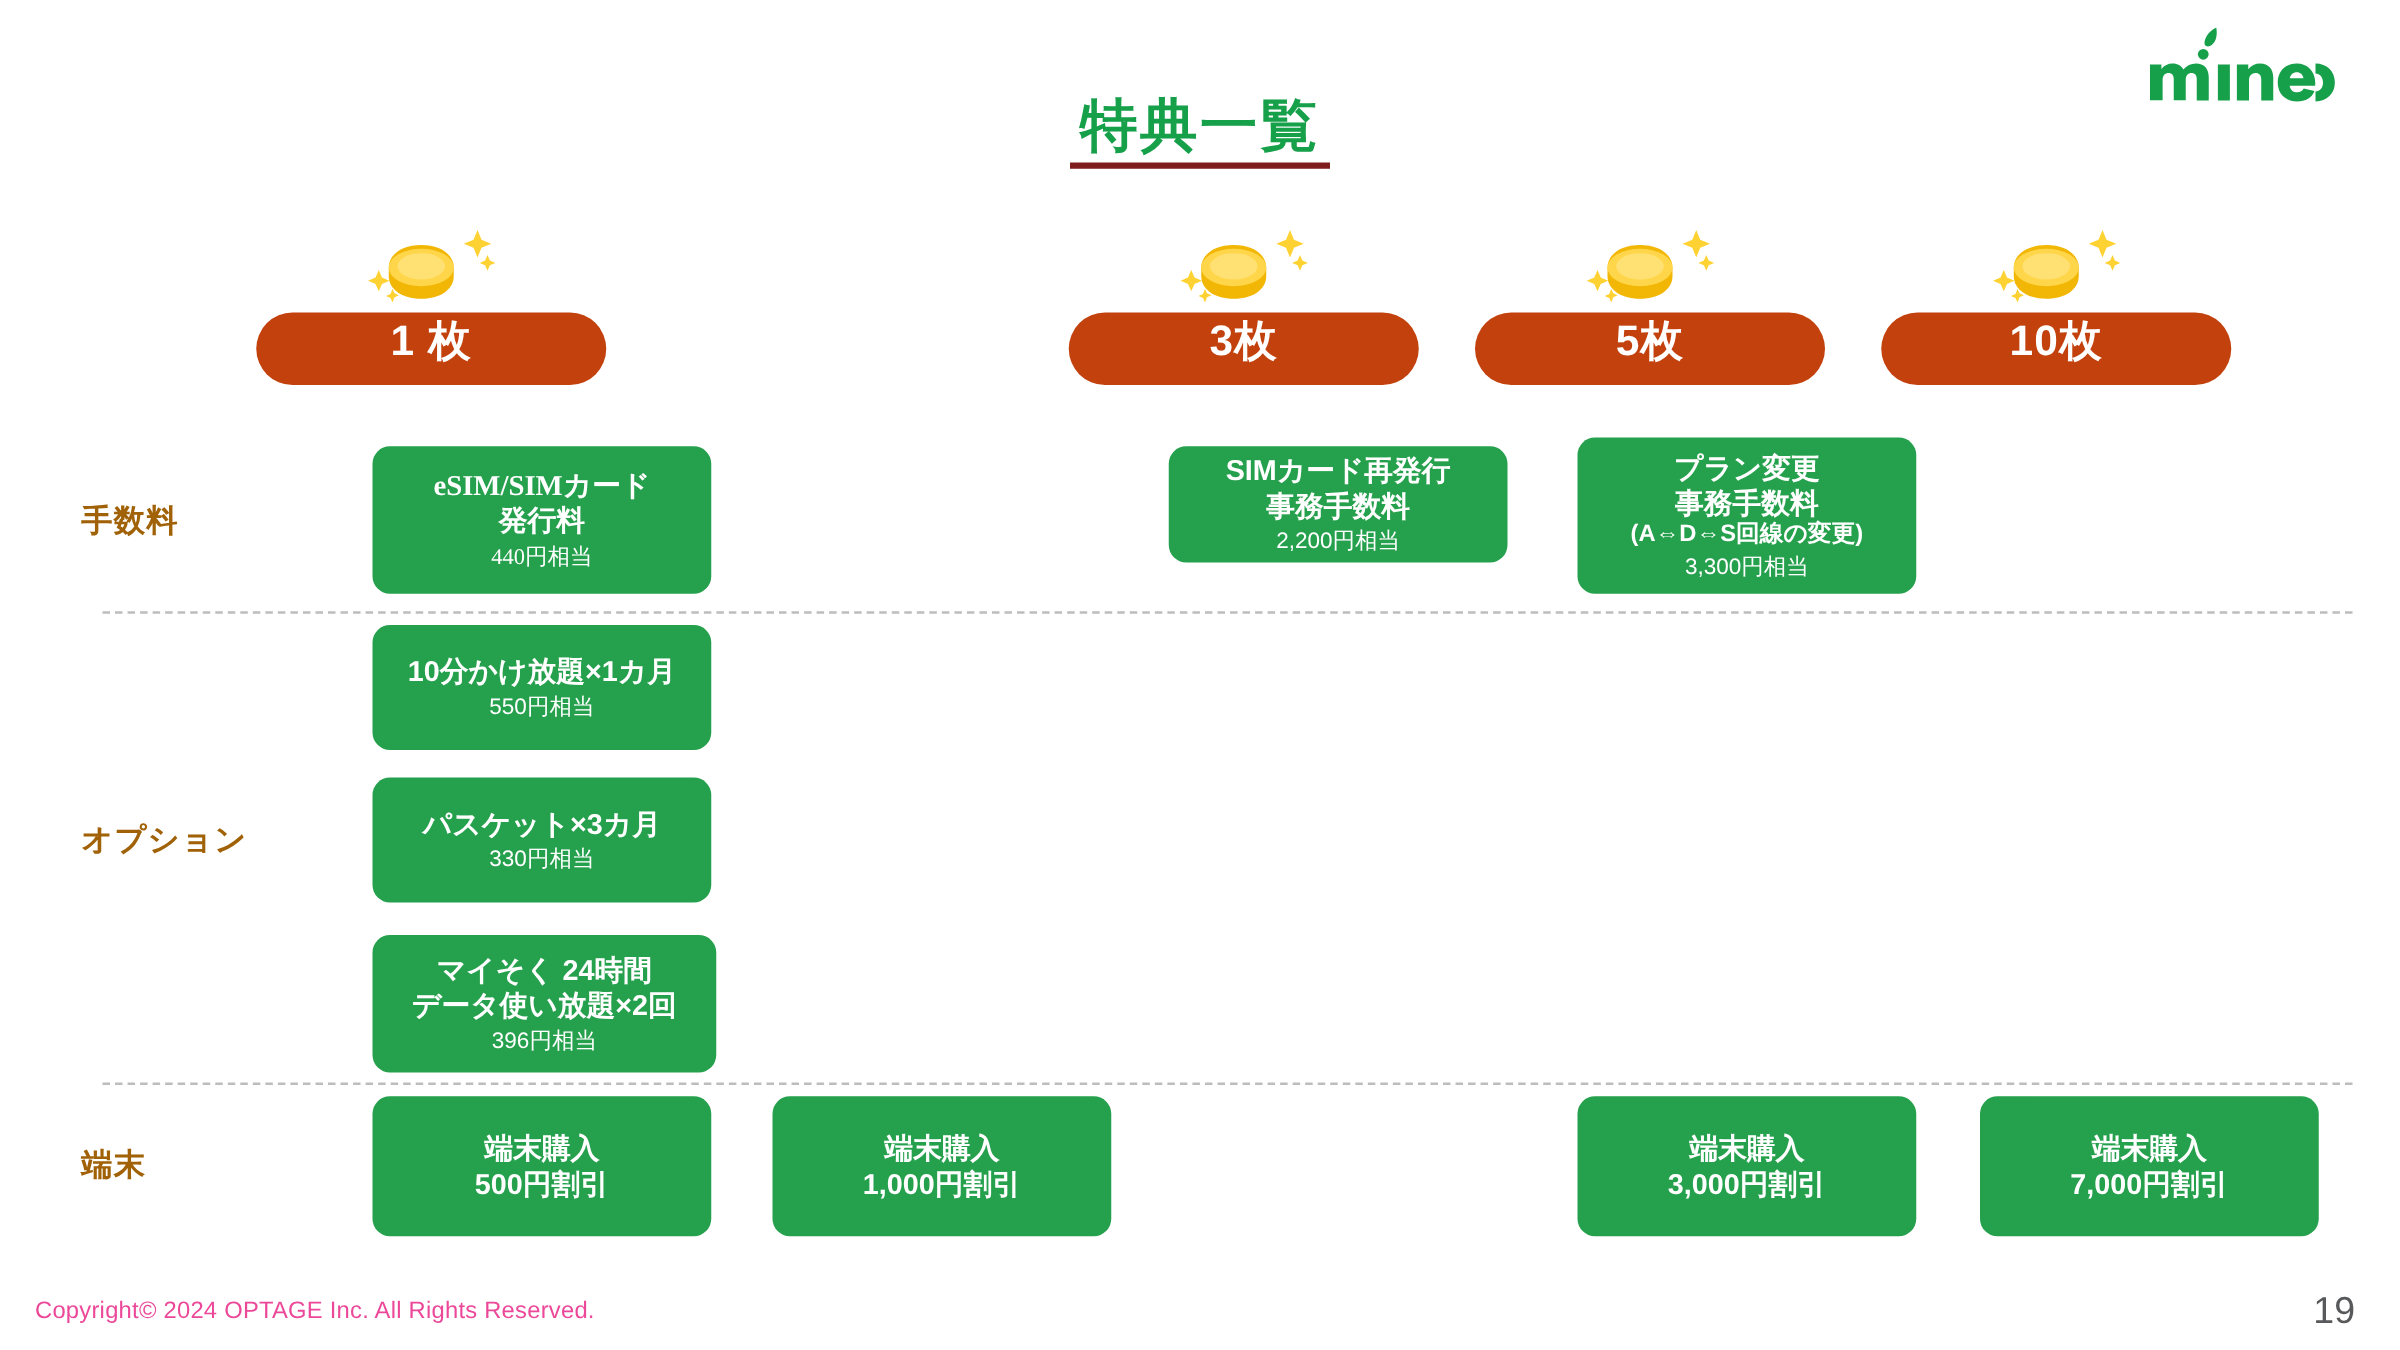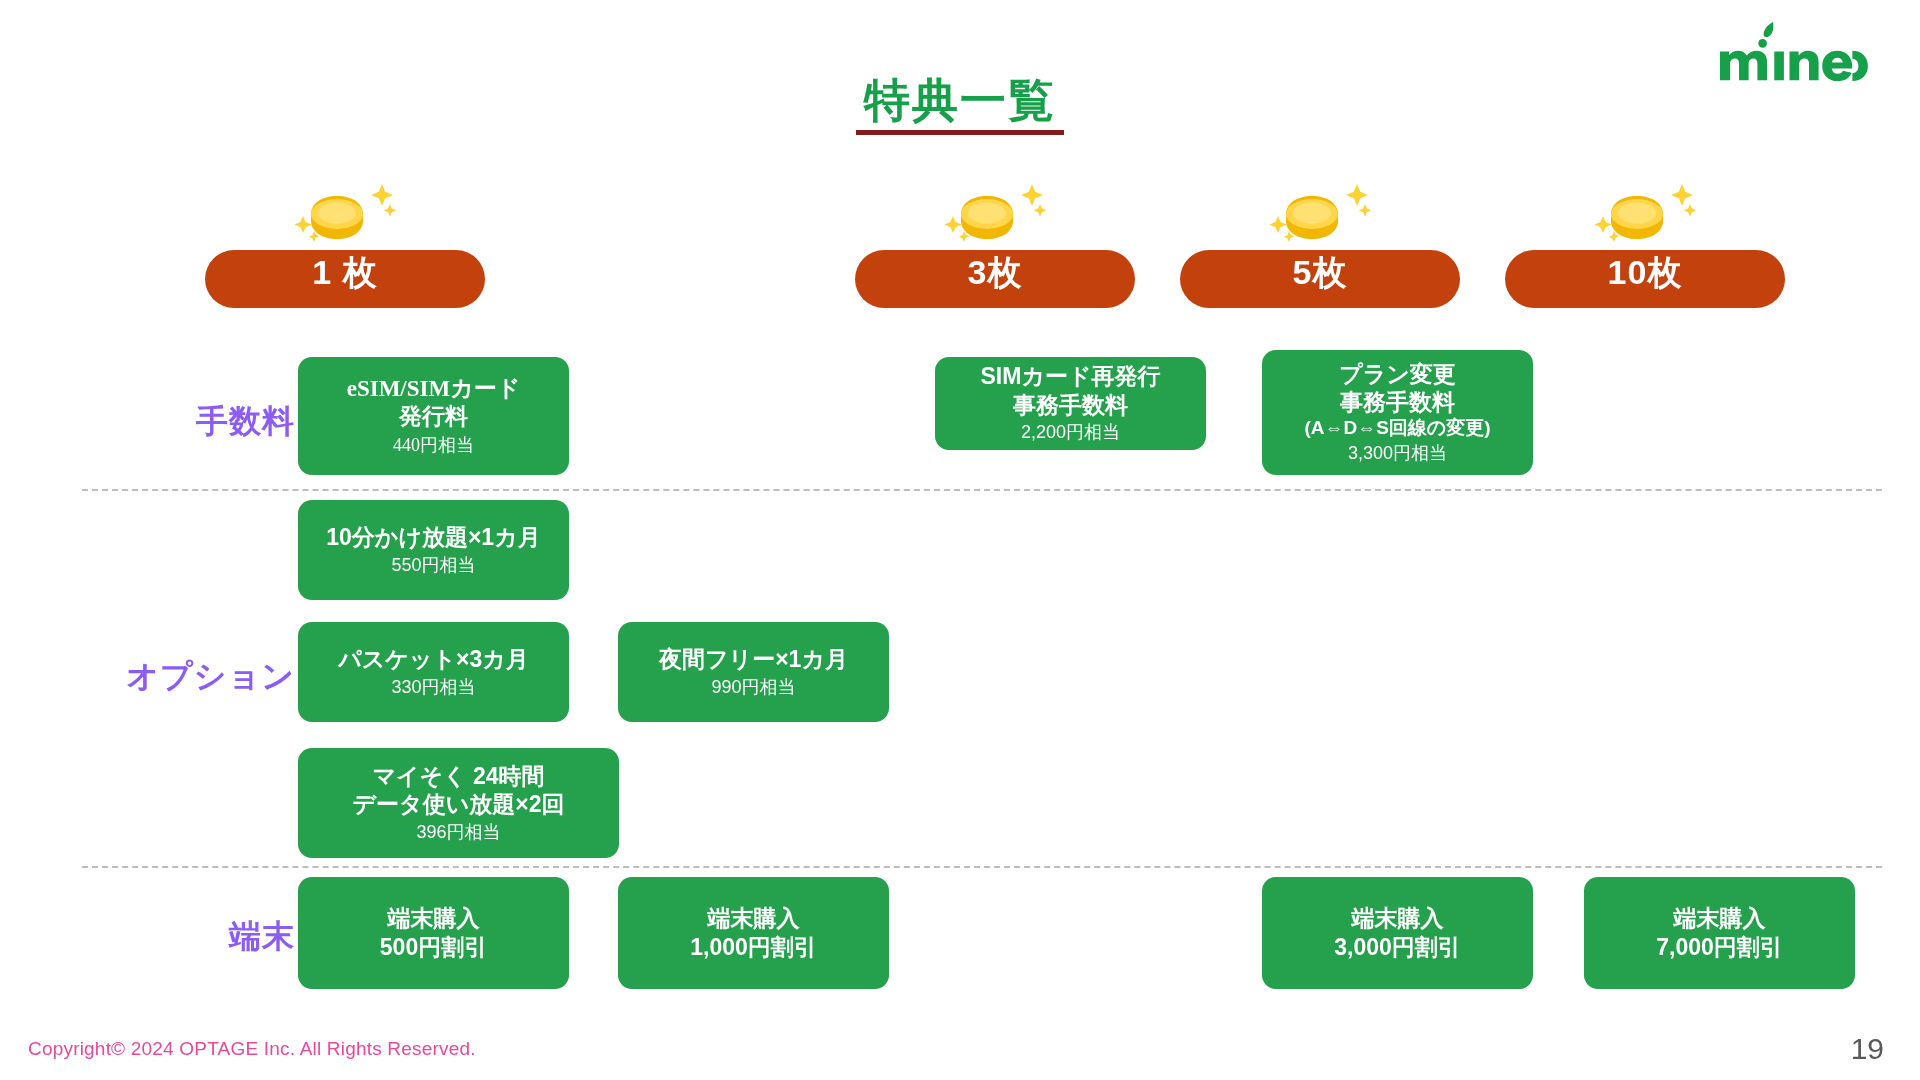--- a/index.html
+++ b/index.html
@@ -87,23 +87,23 @@
     letter-spacing: 1px;
     display: flex;
     align-items: flex-start;
     justify-content: center;
   }
 
   
   .row-label {
     position: absolute;
     width: 230px;
-    text-align: right;
-    color: #8b5cf6;
-    font-size: 32px;
+    text-align: left;
+    color: #a16207;
+    font-size: 25px;
     font-weight: 700;
     letter-spacing: 1px;
   }
 
   
   .divider {
     position: absolute;
     left: 82px;
     width: 1800px;
     height: 0;
@@ -294,30 +294,26 @@
     <div class="card" style="left:298px; top:500px; width:271px; height:100px;">
       <div class="line">10分かけ放題×1カ月</div>
       <div class="note">550円相当</div>
     </div>
 
     <div class="card" style="left:298px; top:622px; width:271px; height:100px;">
       <div class="line">パスケット×3カ月</div>
       <div class="note">330円相当</div>
     </div>
 
-    <div class="card" style="left:298px; top:748px; width:321px; height:110px;">
+    <div class="card" style="left:298px; top:748px; width:275px; height:110px;">
       <div class="line">マイそく 24時間</div>
       <div class="line">データ使い放題×2回</div>
       <div class="note">396円相当</div>
     </div>
 
-    <div class="card" style="left:618px; top:622px; width:271px; height:100px;">
-      <div class="line">夜間フリー×1カ月</div>
-      <div class="note">990円相当</div>
-    </div>
 
     <div class="card" style="left:298px; top:877px; width:271px; height:112px;">
       <div class="line">端末購入</div>
       <div class="line">500円割引</div>
     </div>
 
     <div class="card" style="left:618px; top:877px; width:271px; height:112px;">
       <div class="line">端末購入</div>
       <div class="line">1,000円割引</div>
     </div>

